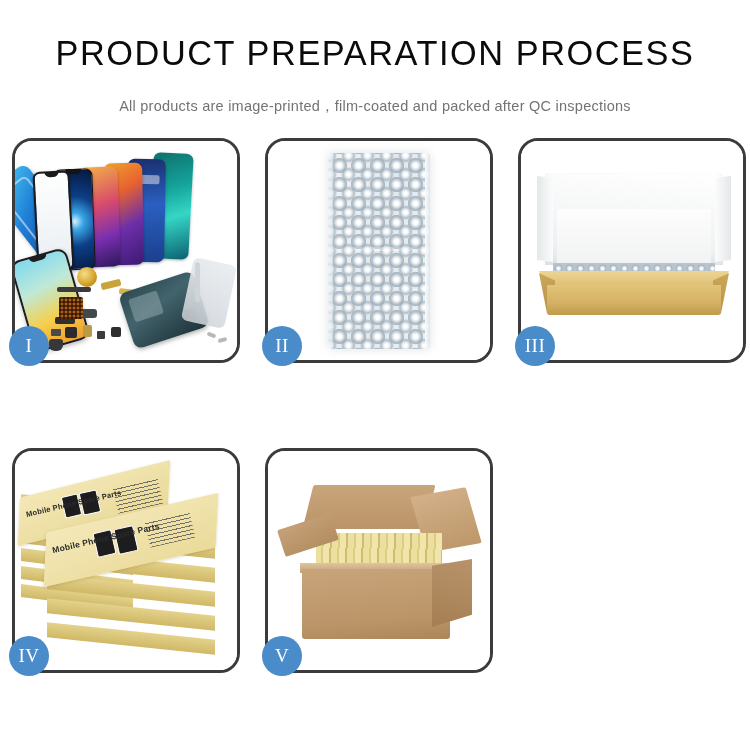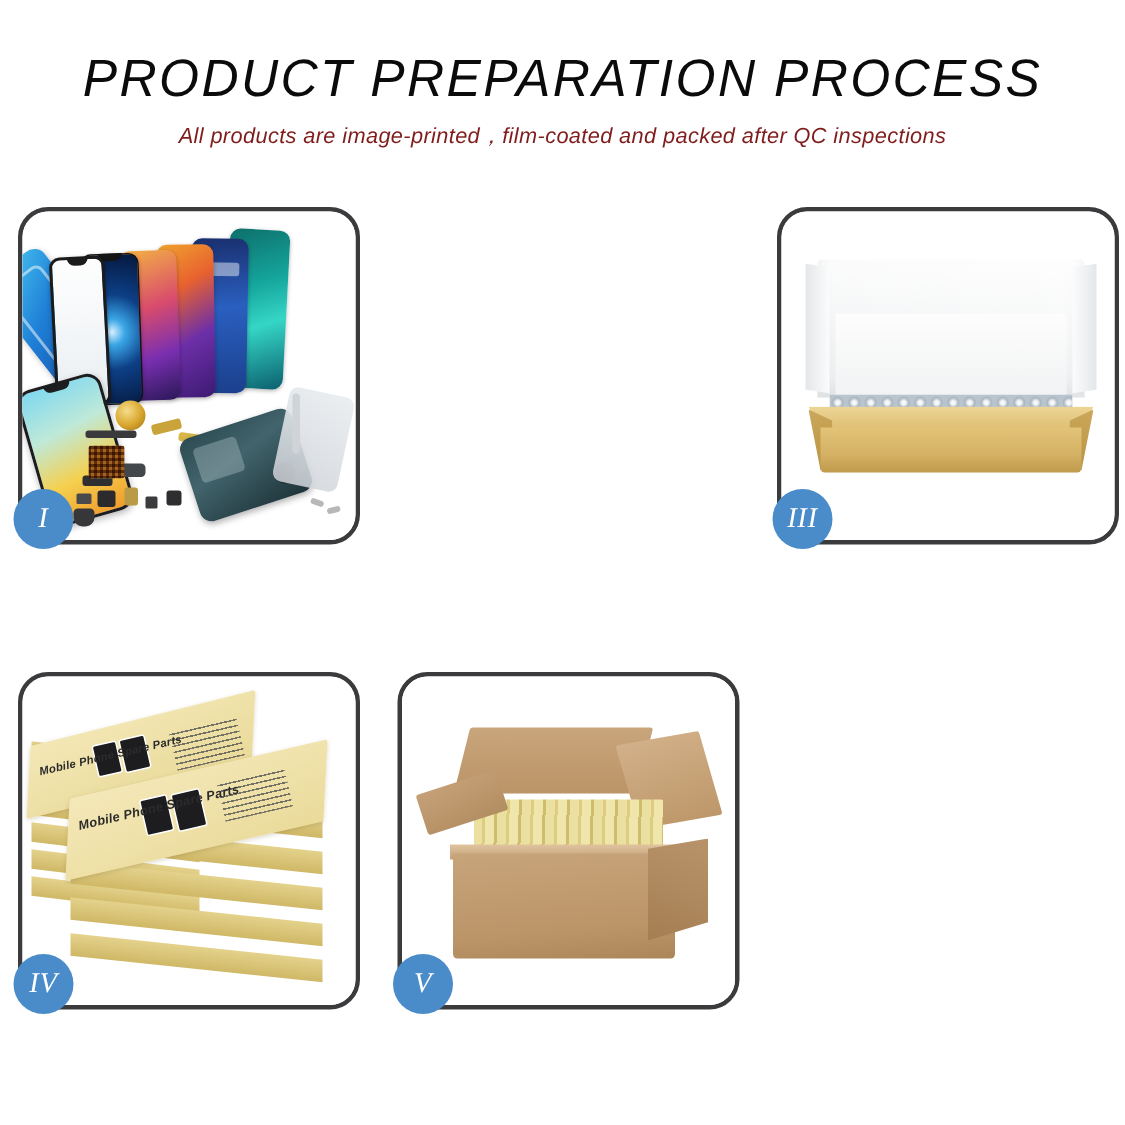--- a/index.html
+++ b/index.html
@@ -12,21 +12,20 @@
     height: 750px;
     overflow: hidden;
     font-family: "Liberation Sans", sans-serif;
     -webkit-font-smoothing: antialiased;
   }
   .page {
     position: relative;
     width: 750px;
     height: 558px;
     background: #ffffff;
-    font-style: italic;
   }
 
   
   .header {
     position: absolute;
     left: 0;
     top: 32px;
     width: 750px;
     text-align: center;
   }
@@ -34,25 +33,25 @@
     font-family: "Liberation Sans", sans-serif;
     font-size: 35px;
     font-weight: 400;
     color: #0b0b0b;
     letter-spacing: 1.6px;
     line-height: 42px;
     white-space: nowrap;
     transform: scaleX(0.98);
   }
   .subtitle {
-    margin-top: 7px;
+    margin-top: 22px;
     font-family: "Liberation Sans", sans-serif;
     font-size: 14.5px;
     font-weight: 400;
-    color: #7f1d1d;
+    color: #737373;
     letter-spacing: 0.25px;
     line-height: 20px;
     white-space: nowrap;
   }
 
   
   .grid {
     position: absolute;
     left: 12px;
     top: 138px;
@@ -540,20 +539,32 @@
           <div class="tiny t5"></div>
           <div class="tiny t6"></div>
           <div class="chassis"></div>
           <div class="screws"></div>
           <div class="tool"></div>
         </div>
       </div>
       <div class="badge">I</div>
     </div>
 
+    <div class="panel p-r0 p-c1">
+      <div class="clip">
+        <div class="bubblepack">
+          <div class="bp-seam"></div>
+        </div>
+        <div class="bubblepack" style="background:none;box-shadow:none;">
+          <div class="bp-edge l"></div>
+          <div class="bp-edge r"></div>
+        </div>
+      </div>
+      <div class="badge">II</div>
+    </div>
 
     <div class="panel p-r0 p-c2">
       <div class="clip">
         <div class="box3">
           <div class="lid3"></div>
           <div class="liner3"></div>
           <div class="inner3"></div>
           <div class="tray3">
             <div class="tray3-lip"></div>
             <div class="tray3-sideL"></div>

